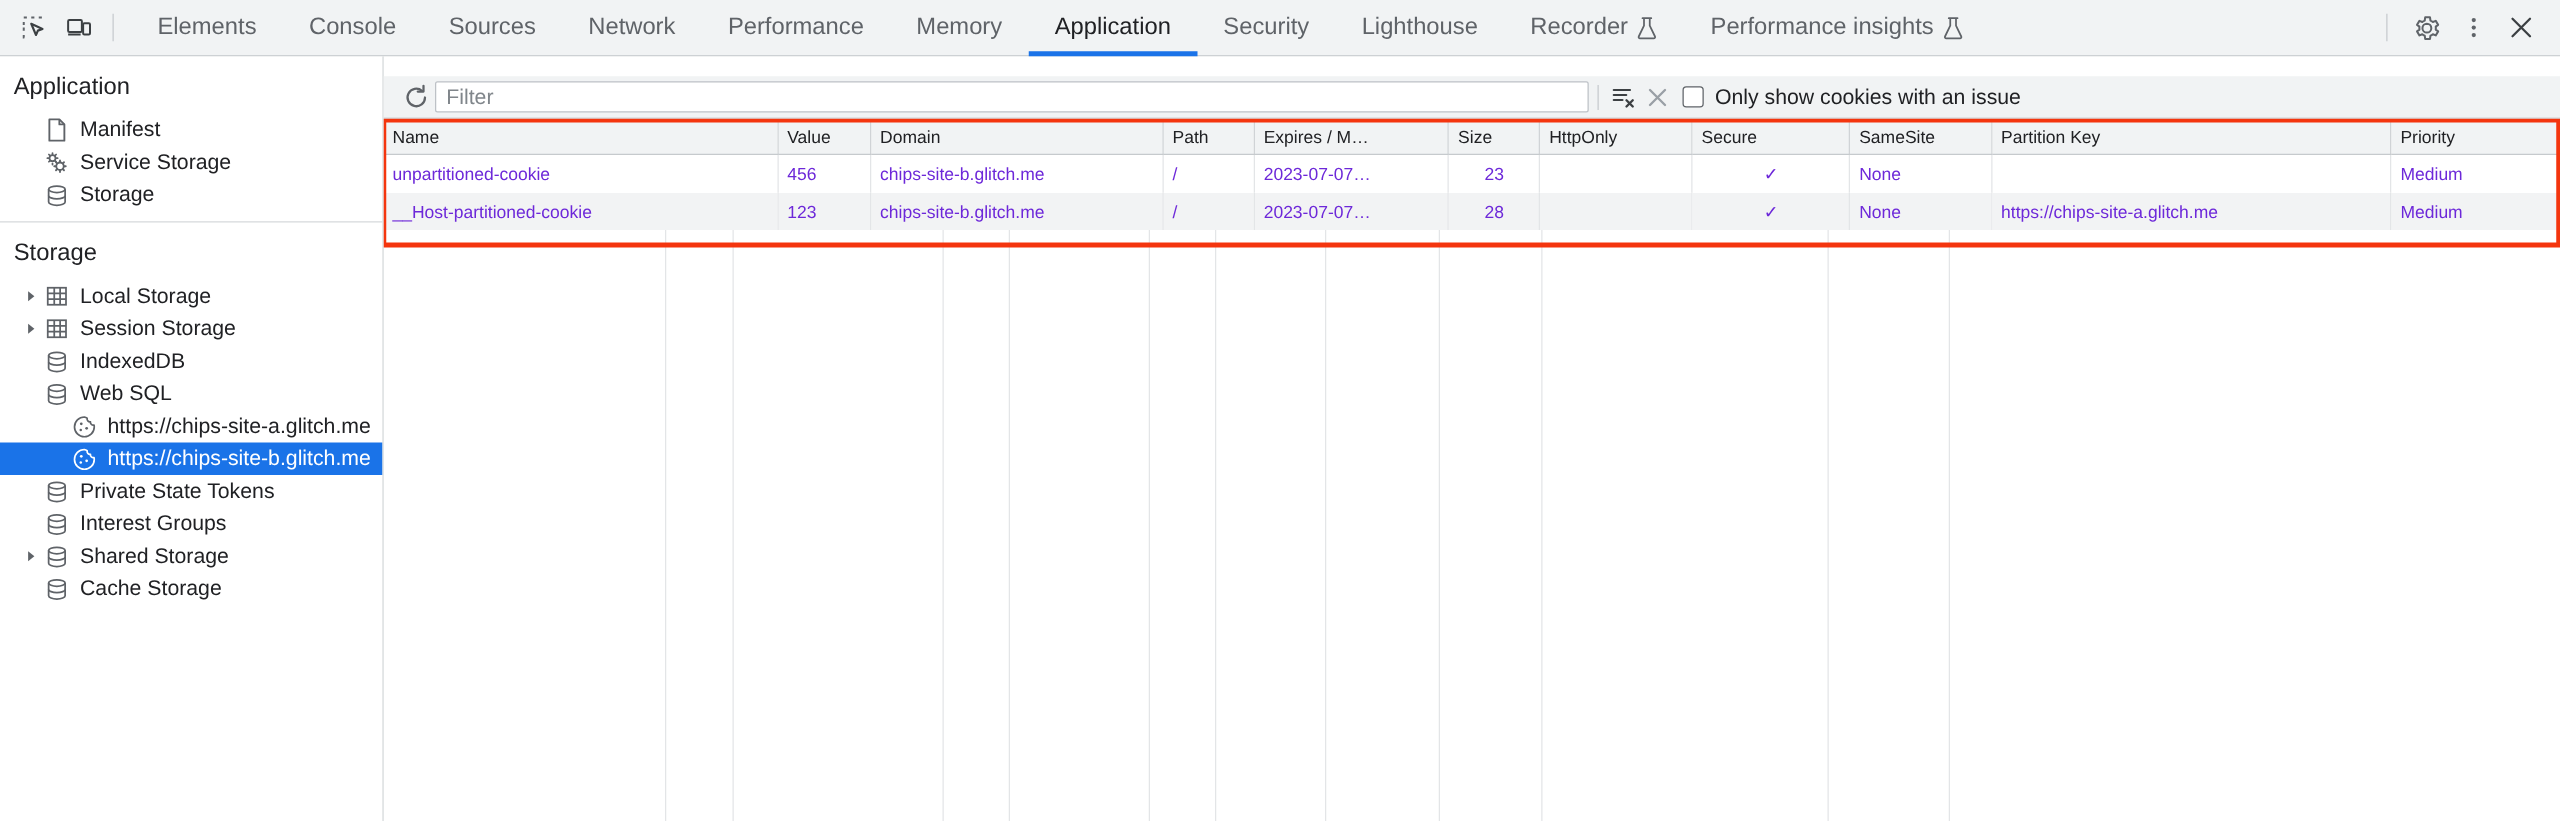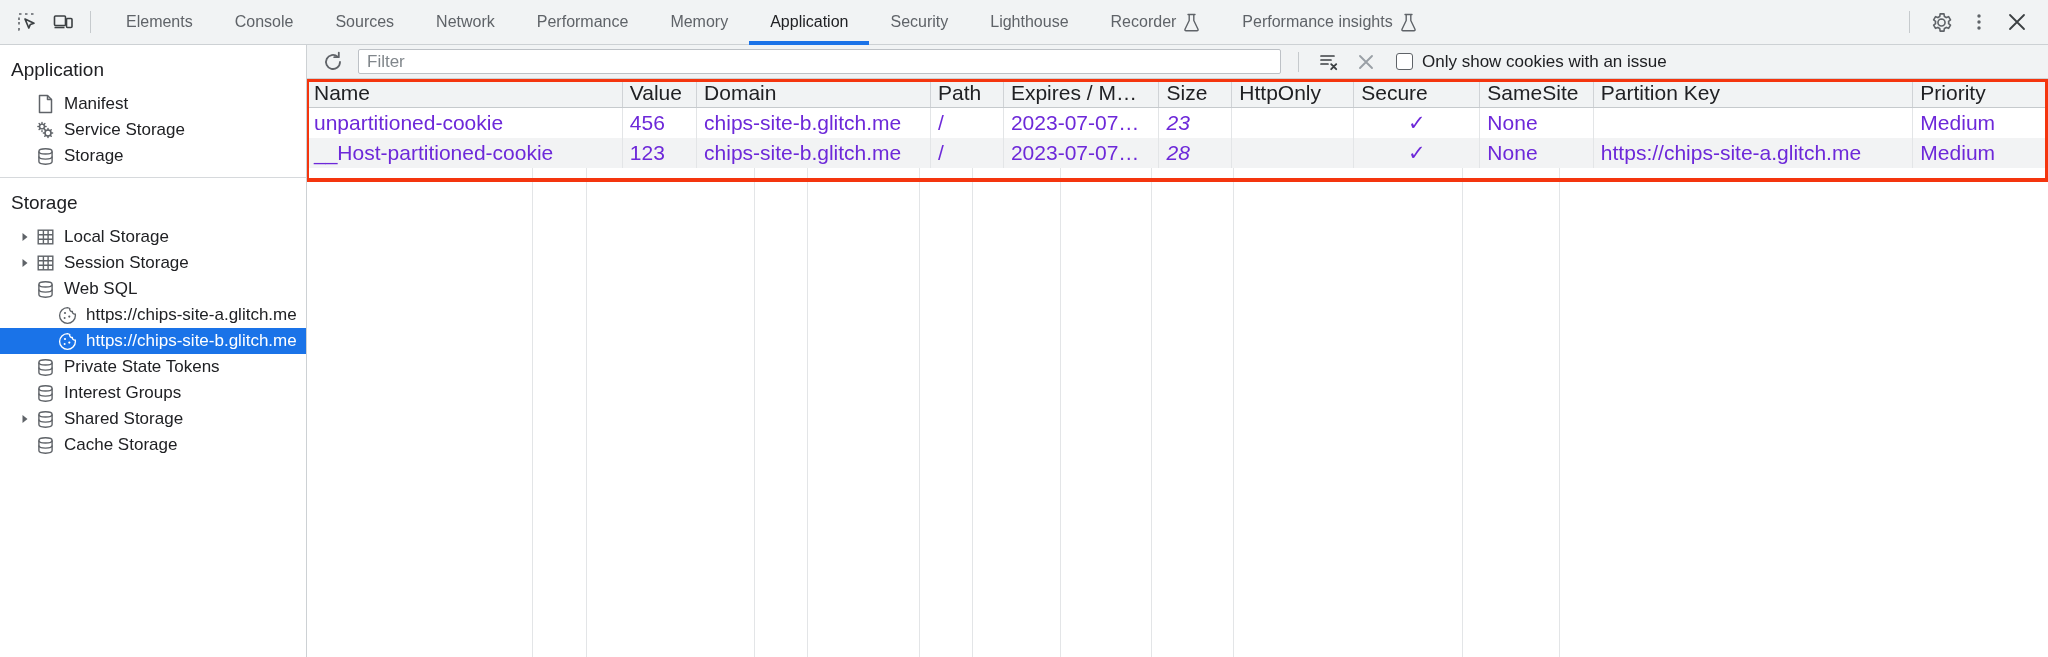--- a/index.html
+++ b/index.html
@@ -57,21 +57,21 @@
     display: flex;
     align-items: stretch;
     flex: 1;
     min-width: 0;
   }
   .tab {
     display: flex;
     align-items: center;
     gap: 7px;
     padding: 0 21px;
-    font-size: 16px;
+    font-size: 19px;
     color: #5f6368;
     position: relative;
     white-space: nowrap;
   }
   .tab.selected {
     color: #202124;
   }
   .tab.selected::after {
     content: "";
     position: absolute;
@@ -165,21 +165,22 @@
     background: #ffffff;
   }
   .filter-bar {
     height: 33px;
     min-height: 33px;
     background: #f1f3f4;
     border-bottom: 1px solid #cdd1d4;
     display: flex;
     align-items: center;
     padding: 0 10px 0 12px;
-    gap: 11px;
+    gap: 1px;
+    margin-top: 16px;
   }
   .refresh-btn {
     width: 28px; height: 26px;
     display: flex; align-items: center; justify-content: center;
   }
   .filter-input {
     flex: 1;
     height: 23px;
     background: #ffffff;
     border: 1px solid #bdc1c6;
@@ -221,21 +222,21 @@
   .table-area {
     flex: 1;
     position: relative;
     min-height: 0;
     overflow: hidden;
   }
   table.cookies {
     width: 100%;
     border-collapse: collapse;
     table-layout: fixed;
-    font-size: 21px;
+    font-size: 14px;
   }
   table.cookies th {
     background: #f1f3f4;
     font-weight: normal;
     text-align: left;
     height: 28px;
     padding: 0 7px;
     border-right: 1px solid #d0d3d6;
     border-bottom: 1px solid #c6cacd;
     color: #202124;
@@ -247,21 +248,21 @@
     height: 30px;
     padding: 0 7px;
     border-right: 1px solid #e3e5e7;
     color: #6d28d9;
     white-space: nowrap;
     overflow: hidden;
     text-overflow: ellipsis;
   }
   table.cookies tr.odd td { background: #ffffff; }
   table.cookies tr.even td { background: #f2f3f4; }
-  td.num { text-align: left; font-style: italic; }
+  td.num { text-align: center; }
   td.center { text-align: center; }
   td.name-cell { padding-left: 28px; }
 
   .filler {
     display: flex;
     width: 100%;
     height: 100%;
   }
   .filler div {
     border-right: 1px solid #e3e5e7;
@@ -439,20 +440,30 @@
           </span>
           <span class="tree-icon">
             <svg width="19" height="18" viewBox="0 0 19 18">
               <rect x="2.2" y="2.2" width="14.6" height="13.6" fill="none" stroke="#5f6368" stroke-width="1.4"></rect>
               <path d="M2.2 6.7h14.6M2.2 11.3h14.6M7.4 2.2v13.6M12.1 2.2v13.6" stroke="#5f6368" stroke-width="1.4"></path>
             </svg>
           </span>
           <span>Session Storage</span>
         </div>
 
+        <div class="tree-row indent-2">
+          <span class="tree-icon">
+            <svg width="19" height="19" viewBox="0 0 19 19">
+              <ellipse cx="9.5" cy="4.4" rx="6.6" ry="2.6" fill="none" stroke="#5f6368" stroke-width="1.4"></ellipse>
+              <path d="M2.9 4.4v10.2c0 1.44 2.95 2.6 6.6 2.6s6.6-1.16 6.6-2.6V4.4" fill="none" stroke="#5f6368" stroke-width="1.4"></path>
+              <path d="M2.9 9.5c0 1.44 2.95 2.6 6.6 2.6s6.6-1.16 6.6-2.6" fill="none" stroke="#5f6368" stroke-width="1.4"></path>
+            </svg>
+          </span>
+          <span>IndexedDB</span>
+        </div>
 
         <div class="tree-row indent-2">
           <span class="tree-icon">
             <svg width="19" height="19" viewBox="0 0 19 19">
               <ellipse cx="9.5" cy="4.4" rx="6.6" ry="2.6" fill="none" stroke="#5f6368" stroke-width="1.4"></ellipse>
               <path d="M2.9 4.4v10.2c0 1.44 2.95 2.6 6.6 2.6s6.6-1.16 6.6-2.6V4.4" fill="none" stroke="#5f6368" stroke-width="1.4"></path>
               <path d="M2.9 9.5c0 1.44 2.95 2.6 6.6 2.6s6.6-1.16 6.6-2.6" fill="none" stroke="#5f6368" stroke-width="1.4"></path>
             </svg>
           </span>
           <span>Web SQL</span>

